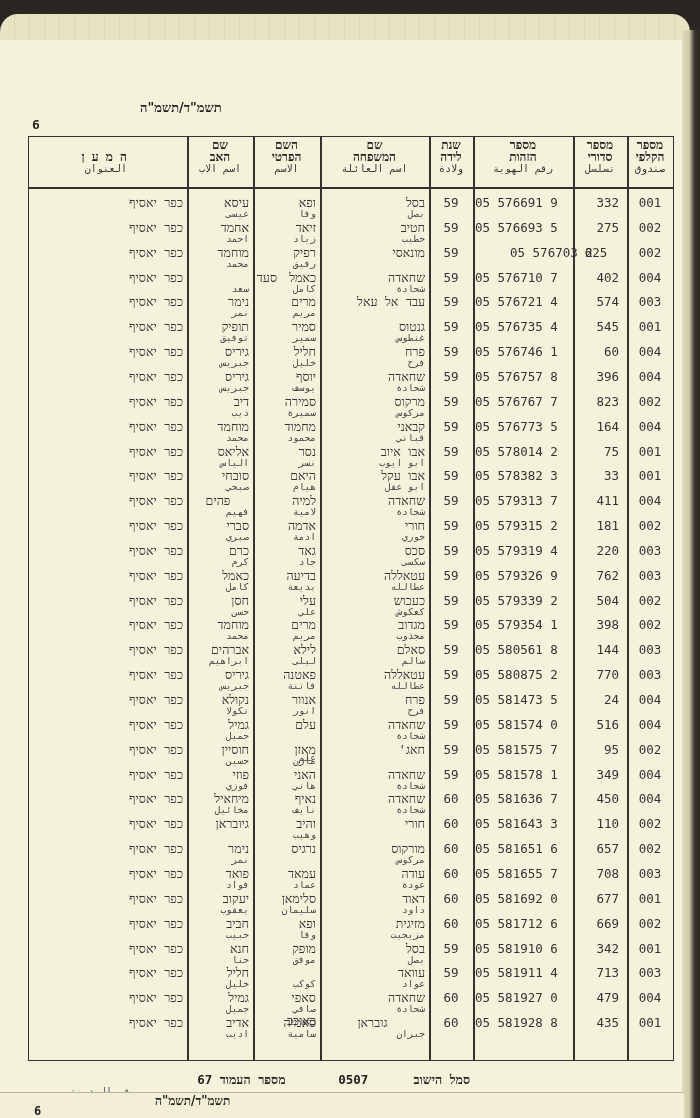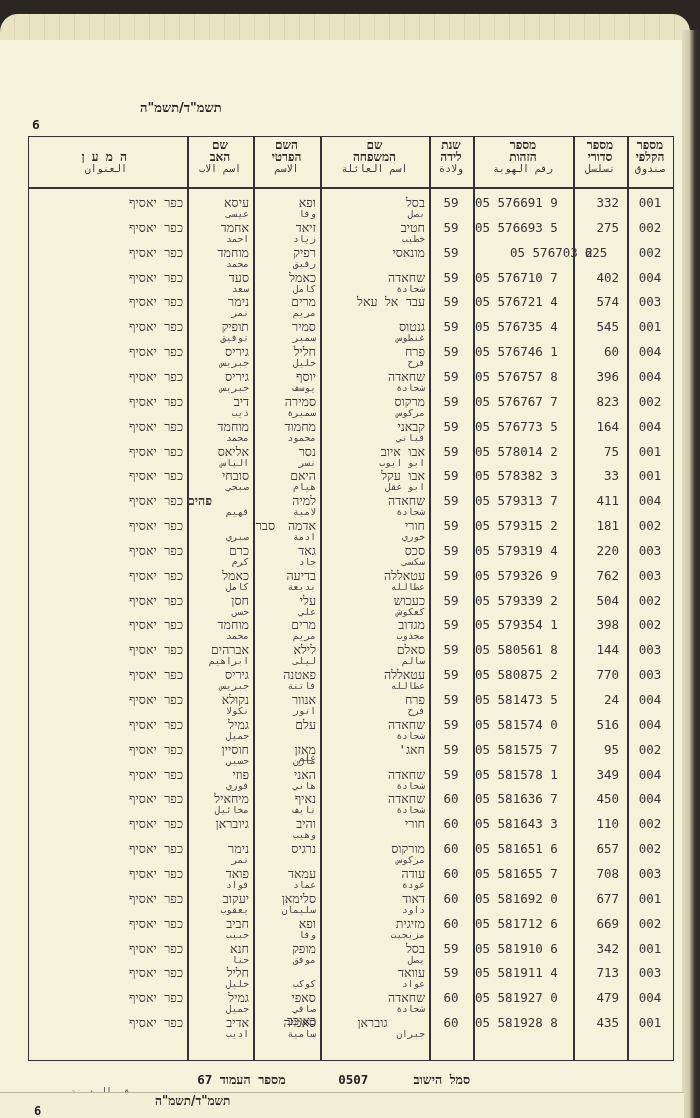--- a/index.html
+++ b/index.html
@@ -128,21 +128,21 @@
       </div>
       <div class="row" style="top: 130.55px;">
         <div class="cell" style="left: 598px; width: 46px; text-align: center;">004</div>
         <div class="cell" style="left: 544px; width: 46px; text-align: right;">402</div>
         <div class="cell" style="left: 446px; width: 96px; text-align: left;">05 576710 7</div>
         <div class="cell" style="left: 400px; width: 44px; text-align: center;">59</div>
         <div class="cell rtl" style="left: 291px; width: 105px; text-align: right;">שחאדה</div>
         <div class="ar-sub" style="left: 291px; width: 105px;">شحادة</div>
         <div class="cell rtl" style="left: 224px; width: 63px; text-align: right;">כאמל</div>
         <div class="ar-sub" style="left: 224px; width: 63px;">كامل</div>
-        <div class="cell rtl" style="left: 158px; width: 62px; text-align: right;">סעד</div>
+        <div class="cell rtl" style="left: 158px; width: 62px; text-align: right; padding-left: 28px;">סעד</div>
         <div class="ar-sub" style="left: 158px; width: 62px;">سعد</div>
         <div class="cell rtl" style="left: 60px; width: 94px; text-align: right;">כפר יאסיף</div>
       </div>
       <div class="row" style="top: 155.4px;">
         <div class="cell" style="left: 598px; width: 46px; text-align: center;">003</div>
         <div class="cell" style="left: 544px; width: 46px; text-align: right;">574</div>
         <div class="cell" style="left: 446px; width: 96px; text-align: left;">05 576721 4</div>
         <div class="cell" style="left: 400px; width: 44px; text-align: center;">59</div>
         <div class="cell rtl" style="left: 291px; width: 105px; text-align: right;">עבד אל עאל</div>
         <div class="ar-sub" style="left: 291px; width: 105px;"></div>
@@ -245,34 +245,34 @@
       </div>
       <div class="row" style="top: 354.2px;">
         <div class="cell" style="left: 598px; width: 46px; text-align: center;">004</div>
         <div class="cell" style="left: 544px; width: 46px; text-align: right;">411</div>
         <div class="cell" style="left: 446px; width: 96px; text-align: left;">05 579313 7</div>
         <div class="cell" style="left: 400px; width: 44px; text-align: center;">59</div>
         <div class="cell rtl" style="left: 291px; width: 105px; text-align: right;">שחאדה</div>
         <div class="ar-sub" style="left: 291px; width: 105px;">شحادة</div>
         <div class="cell rtl" style="left: 224px; width: 63px; text-align: right;">למיה</div>
         <div class="ar-sub" style="left: 224px; width: 63px;">لامية</div>
-        <div class="cell rtl" style="left: 158px; width: 62px; text-align: left; font-weight: bold;">פהים</div>
+        <div class="cell rtl" style="left: 158px; width: 62px; text-align: center;">פהים</div>
         <div class="ar-sub" style="left: 158px; width: 62px;">فهيم</div>
         <div class="cell rtl" style="left: 60px; width: 94px; text-align: right;">כפר יאסיף</div>
       </div>
       <div class="row" style="top: 379.05px;">
         <div class="cell" style="left: 598px; width: 46px; text-align: center;">002</div>
         <div class="cell" style="left: 544px; width: 46px; text-align: right;">181</div>
         <div class="cell" style="left: 446px; width: 96px; text-align: left;">05 579315 2</div>
         <div class="cell" style="left: 400px; width: 44px; text-align: center;">59</div>
         <div class="cell rtl" style="left: 291px; width: 105px; text-align: right;">חורי</div>
         <div class="ar-sub" style="left: 291px; width: 105px;">خوري</div>
         <div class="cell rtl" style="left: 224px; width: 63px; text-align: right;">אדמה</div>
         <div class="ar-sub" style="left: 224px; width: 63px;">ادمة</div>
-        <div class="cell rtl" style="left: 158px; width: 62px; text-align: right; margin-left: 26px;">סברי</div>
+        <div class="cell rtl" style="left: 158px; width: 62px; text-align: right;">סברי</div>
         <div class="ar-sub" style="left: 158px; width: 62px;">صبري</div>
         <div class="cell rtl" style="left: 60px; width: 94px; text-align: right;">כפר יאסיף</div>
       </div>
       <div class="row" style="top: 403.9px;">
         <div class="cell" style="left: 598px; width: 46px; text-align: center;">003</div>
         <div class="cell" style="left: 544px; width: 46px; text-align: right;">220</div>
         <div class="cell" style="left: 446px; width: 96px; text-align: left;">05 579319 4</div>
         <div class="cell" style="left: 400px; width: 44px; text-align: center;">59</div>
         <div class="cell rtl" style="left: 291px; width: 105px; text-align: right;">סכס</div>
         <div class="ar-sub" style="left: 291px; width: 105px;">سكسى</div>

